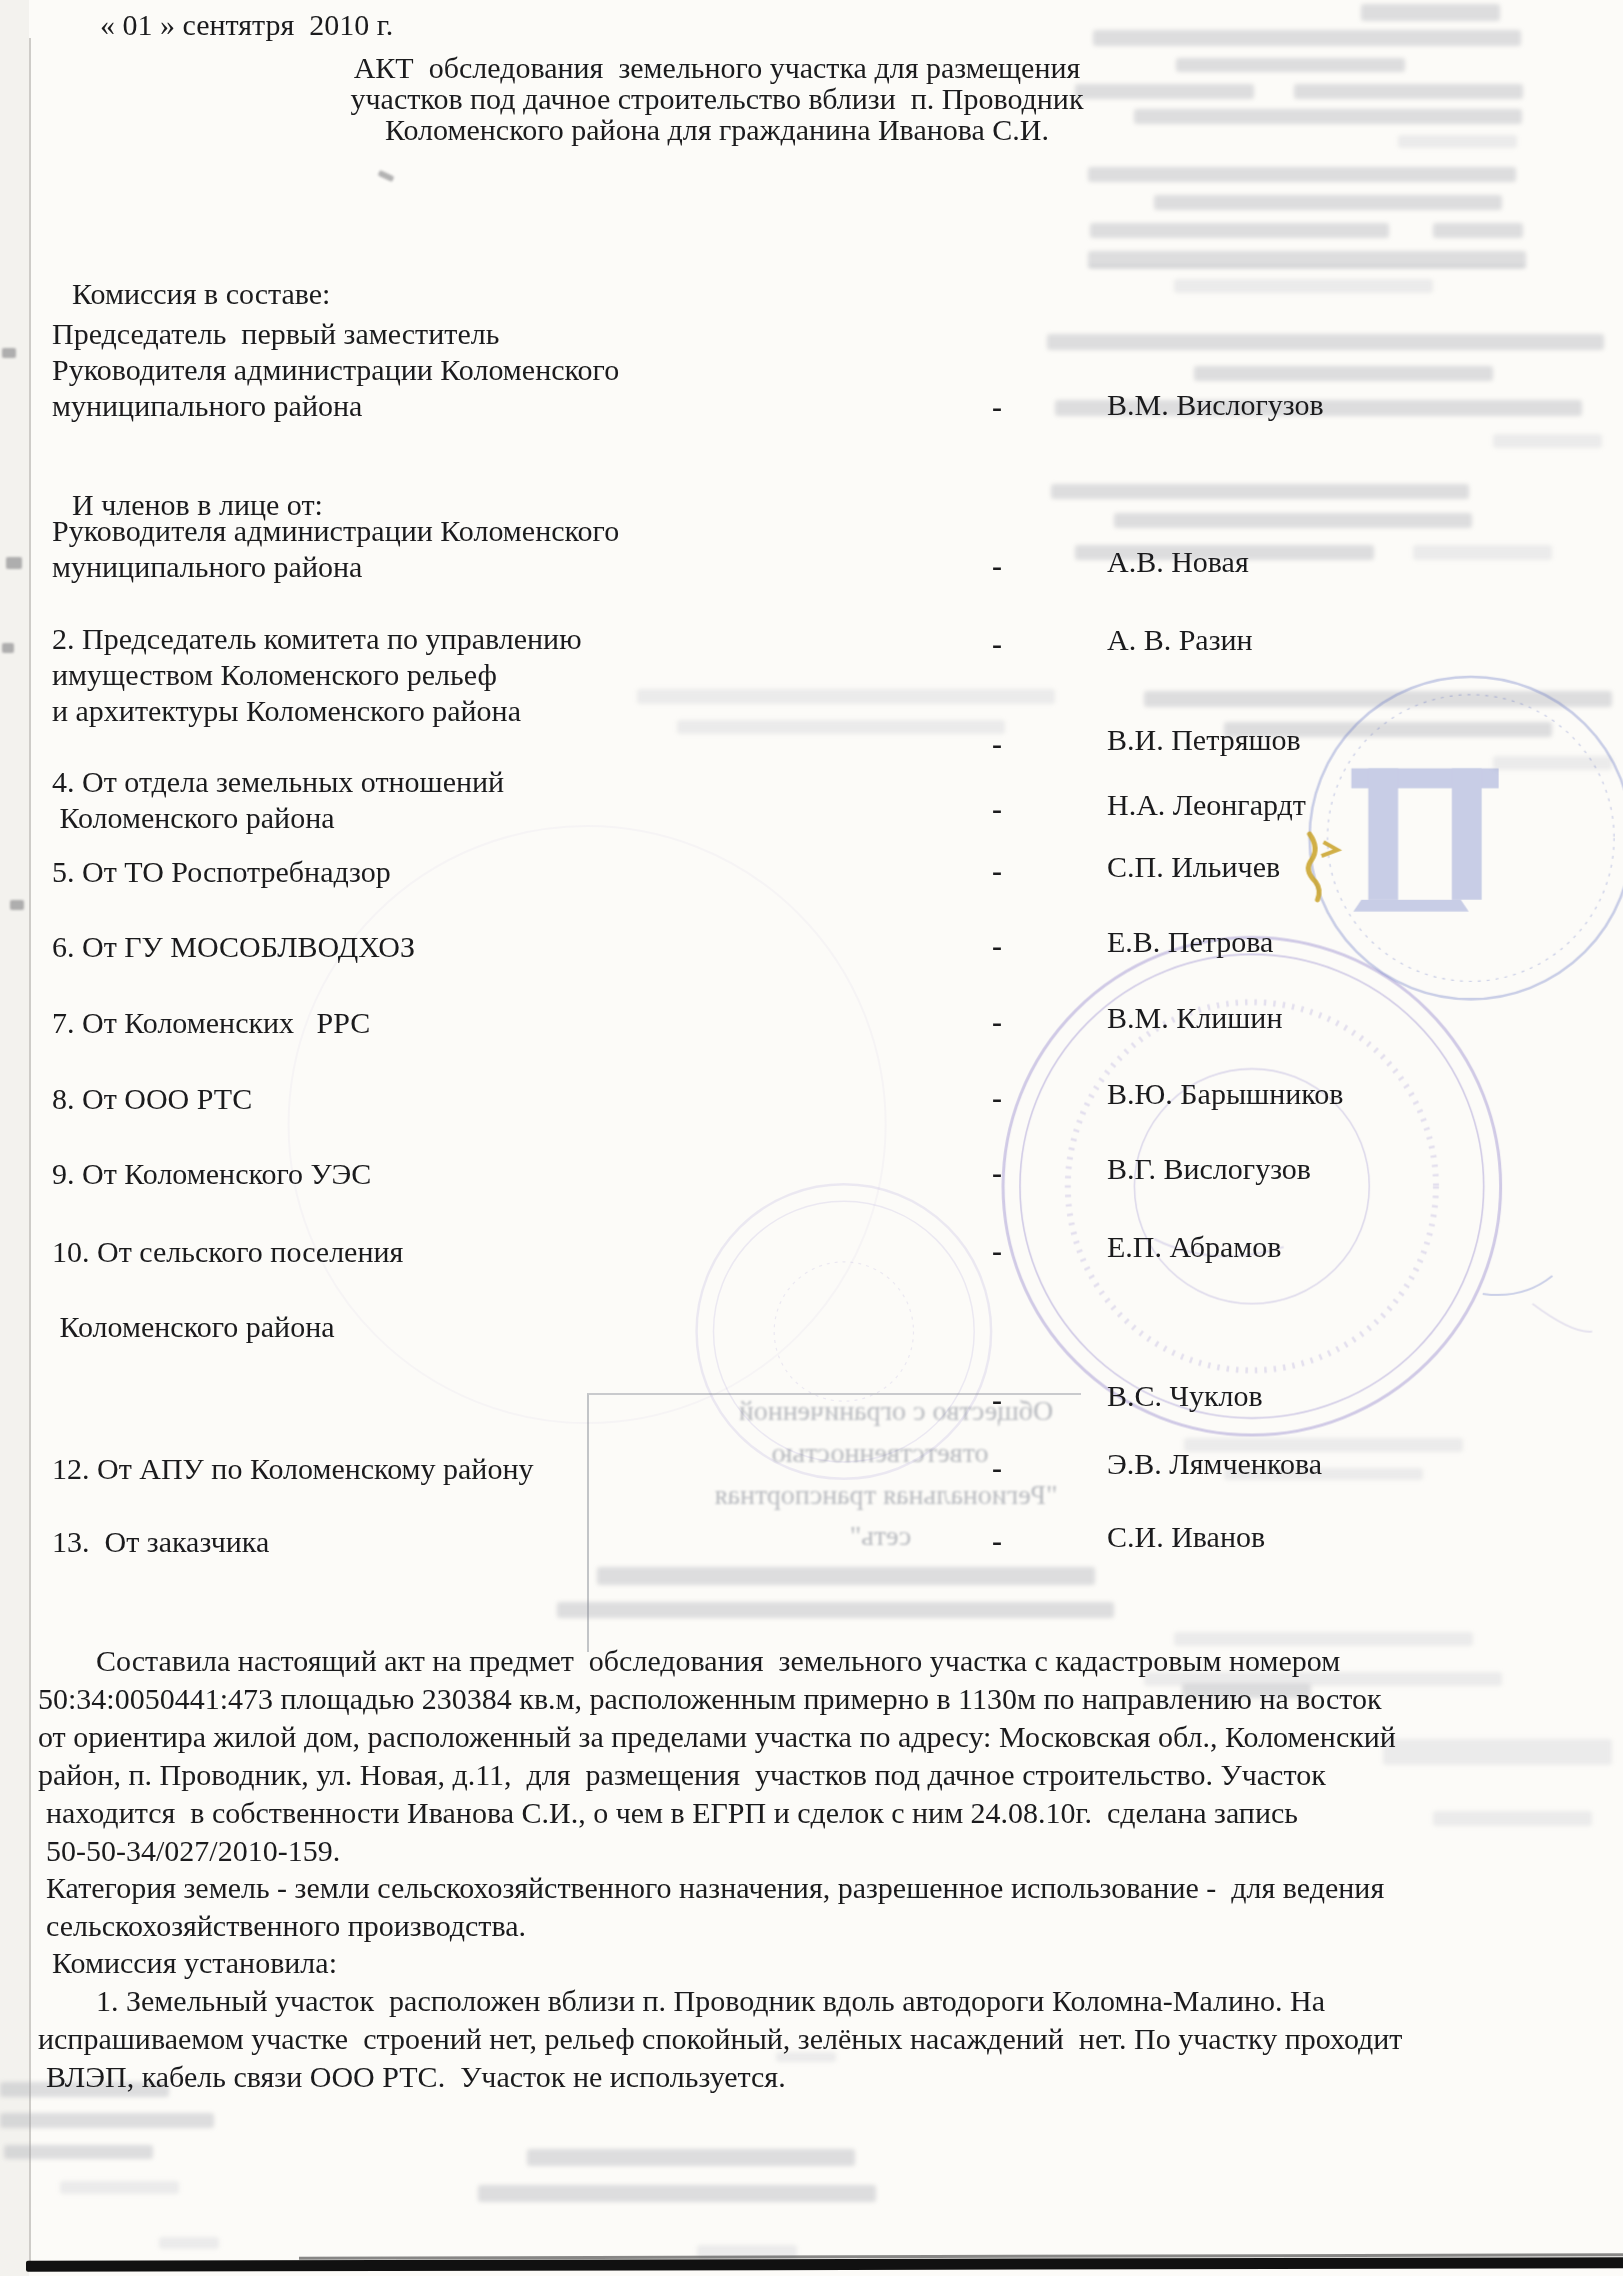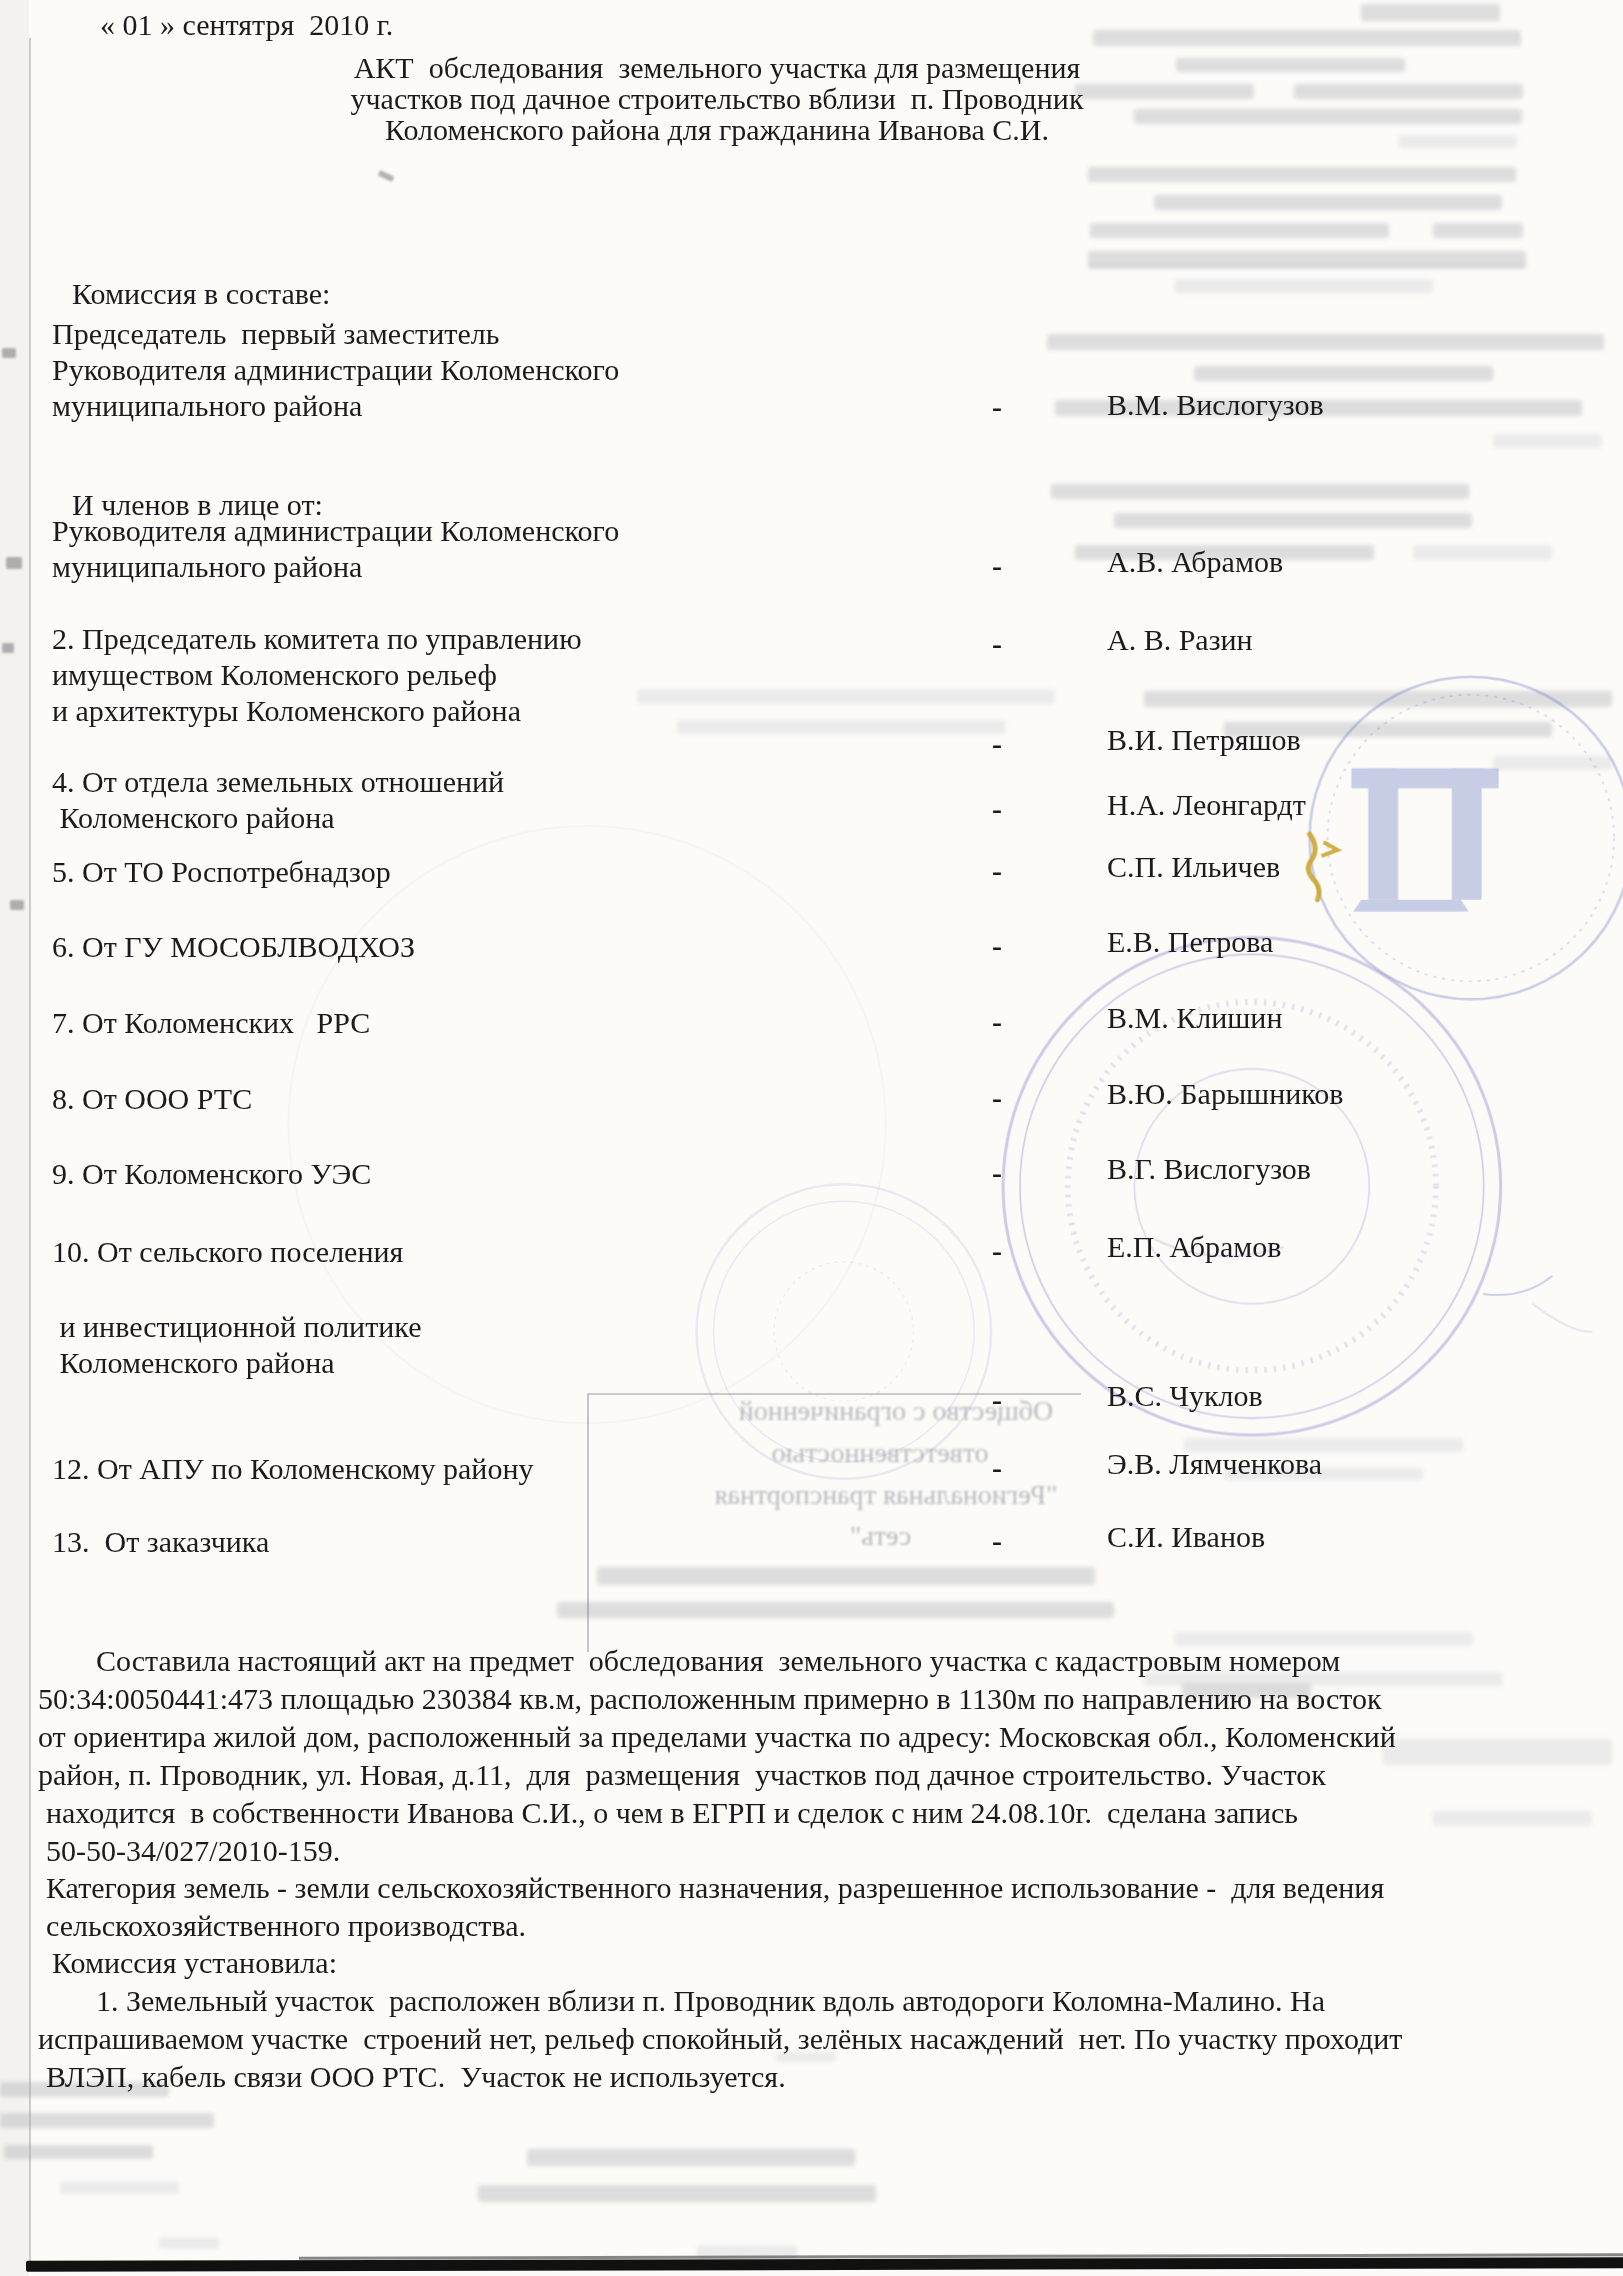--- a/index.html
+++ b/index.html
@@ -166,21 +166,21 @@
     <span class="dash" style="top:74px">-</span>
     <span class="pname" style="top:72px">В.М. Вислогузов</span>
   </div>
 
   <div class="sect-heading" style="top:478px">И членов в лице от:</div>
 
   <div class="crow" style="top:513px">
     <div class="cline">Руководителя администрации Коломенского</div>
     <div class="cline">муниципального района</div>
     <span class="dash" style="top:36px">-</span>
-    <span class="pname" style="top:32px">А.В. Абрамов</span>
+    <span class="pname" style="top:32px">А.В. Новая</span>
   </div>
 
   <div class="crow" style="top:621px">
     <div class="cline">2. Председатель комитета по управлению</div>
     <div class="cline">имуществом Коломенского рельеф</div>
     <span class="dash" style="top:6px">-</span>
     <span class="pname" style="top:2px">А. В. Разин</span>
   </div>
 
   <div class="crow" style="top:693px">
@@ -226,21 +226,20 @@
     <span class="pname" style="top:-4px">В.Г. Вислогузов</span>
   </div>
 
   <div class="crow" style="top:1234px">
     <div class="cline">10. От сельского поселения</div>
     <span class="dash" style="top:0px">-</span>
     <span class="pname" style="top:-4px">Е.П. Абрамов</span>
   </div>
 
   <div class="crow" style="top:1309px">
-    <div class="cline"> и инвестиционной политике</div>
     <div class="cline"> Коломенского района</div>
     <span class="dash" style="top:74px">-</span>
     <span class="pname" style="top:70px">В.С. Чуклов</span>
   </div>
 
   <div class="crow" style="top:1451px">
     <div class="cline">12. От АПУ по Коломенскому району</div>
     <span class="dash" style="top:0px">-</span>
     <span class="pname" style="top:-4px">Э.В. Лямченкова</span>
   </div>

